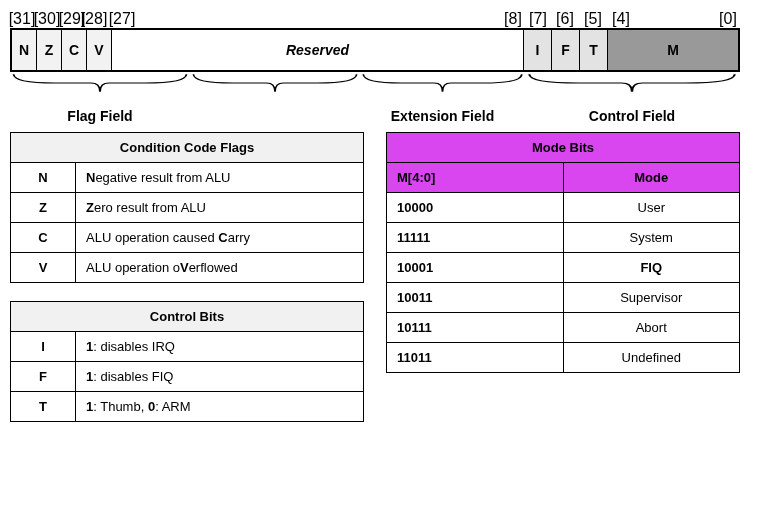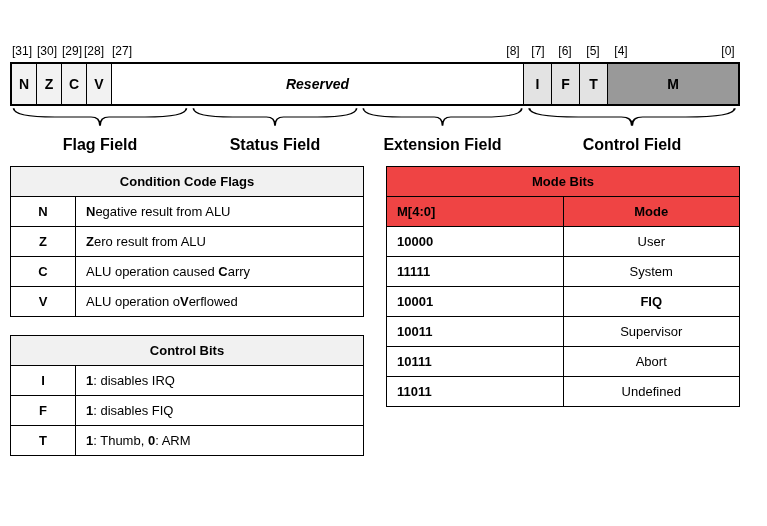--- a/index.html
+++ b/index.html
@@ -6,21 +6,21 @@
     font-family: Arial, Helvetica, sans-serif;
     font-size: 13px;
     margin: 0;
     padding: 10px;
     width: 747px;
     color: #000;
   }
 
   
   .reg-wrap { width: 730px; margin-bottom: 6px; }
-  .bit-row { position: relative; height: 18px; font-size: 12px; margin-top: 34px; }
+  .bit-row { position: relative; height: 18px; font-size: 16px; }
   .bit-lbl { position: absolute; top: 0; transform: translateX(-50%); }
 
   .reg-box {
     display: flex;
     height: 44px;
     border: 2px solid #000;
     box-sizing: border-box;
   }
   .reg-cell {
     border-right: 1px solid #000;
@@ -41,21 +41,21 @@
   .bg-grey  { background: #e3e3e3; }
   .bg-dark  { background: #999999; }
 
   
   .brace-row { position: relative; height: 48px; }
   .brace {
     position: absolute;
     text-align: center;
   }
   .brace svg { width: 100%; height: 22px; display: block; }
-  .brace-label { font-weight: bold; font-size: 16px; margin-top: 8px; display: block; }
+  .brace-label { font-weight: bold; font-size: 14px; margin-top: 14px; display: block; }
 
   
   .tables {
     display: flex;
     width: 730px;
     gap: 22px;
     margin-top: 12px;
   }
   .left-col { width: 354px; display: flex; flex-direction: column; gap: 18px; }
   .right-col { width: 354px; }
@@ -67,21 +67,21 @@
   th, td {
     border: 1px solid #000;
     padding: 7px 10px;
     font-size: 13px;
   }
   .tbl-hdr {
     font-weight: bold;
     text-align: center;
     background: #f1f1f1;
   }
-  .tbl-hdr.dark { background: #ef4444; }
+  .tbl-hdr.dark { background: #d946ef; }
   .col-key {
     width: 44px;
     text-align: center;
     font-weight: bold;
   }
   .mode-col1 { width: 50%; text-align: left; font-weight: bold; }
   .mode-col2 { width: 50%; text-align: center; }
   b.letter { font-weight: bold; }
 </style>
 </head>
@@ -119,21 +119,20 @@
     <div class="brace" style="left:0; width:180px;">
       <svg viewBox="0 0 100 20" preserveAspectRatio="none">
           <path d="M2,2 Q2,10 25,10 L45,10 Q50,10 50,18 Q50,10 55,10 L75,10 Q98,10 98,2" fill="none" stroke="#000" stroke-width="1"></path>
         </svg>
       <span class="brace-label">Flag Field</span>
     </div>
     <div class="brace" style="left:180px; width:170px;">
       <svg viewBox="0 0 100 20" preserveAspectRatio="none">
           <path d="M2,2 Q2,10 25,10 L45,10 Q50,10 50,18 Q50,10 55,10 L75,10 Q98,10 98,2" fill="none" stroke="#000" stroke-width="1"></path>
         </svg>
-      <span class="brace-label">Status Field</span>
     </div>
     <div class="brace" style="left:350px; width:165px;">
       <svg viewBox="0 0 100 20" preserveAspectRatio="none">
           <path d="M2,2 Q2,10 25,10 L45,10 Q50,10 50,18 Q50,10 55,10 L75,10 Q98,10 98,2" fill="none" stroke="#000" stroke-width="1"></path>
         </svg>
       <span class="brace-label">Extension Field</span>
     </div>
     <div class="brace" style="left:515px; width:214px;">
       <svg viewBox="0 0 100 20" preserveAspectRatio="none">
           <path d="M2,2 Q2,10 25,10 L45,10 Q50,10 50,18 Q50,10 55,10 L75,10 Q98,10 98,2" fill="none" stroke="#000" stroke-width="1"></path>

